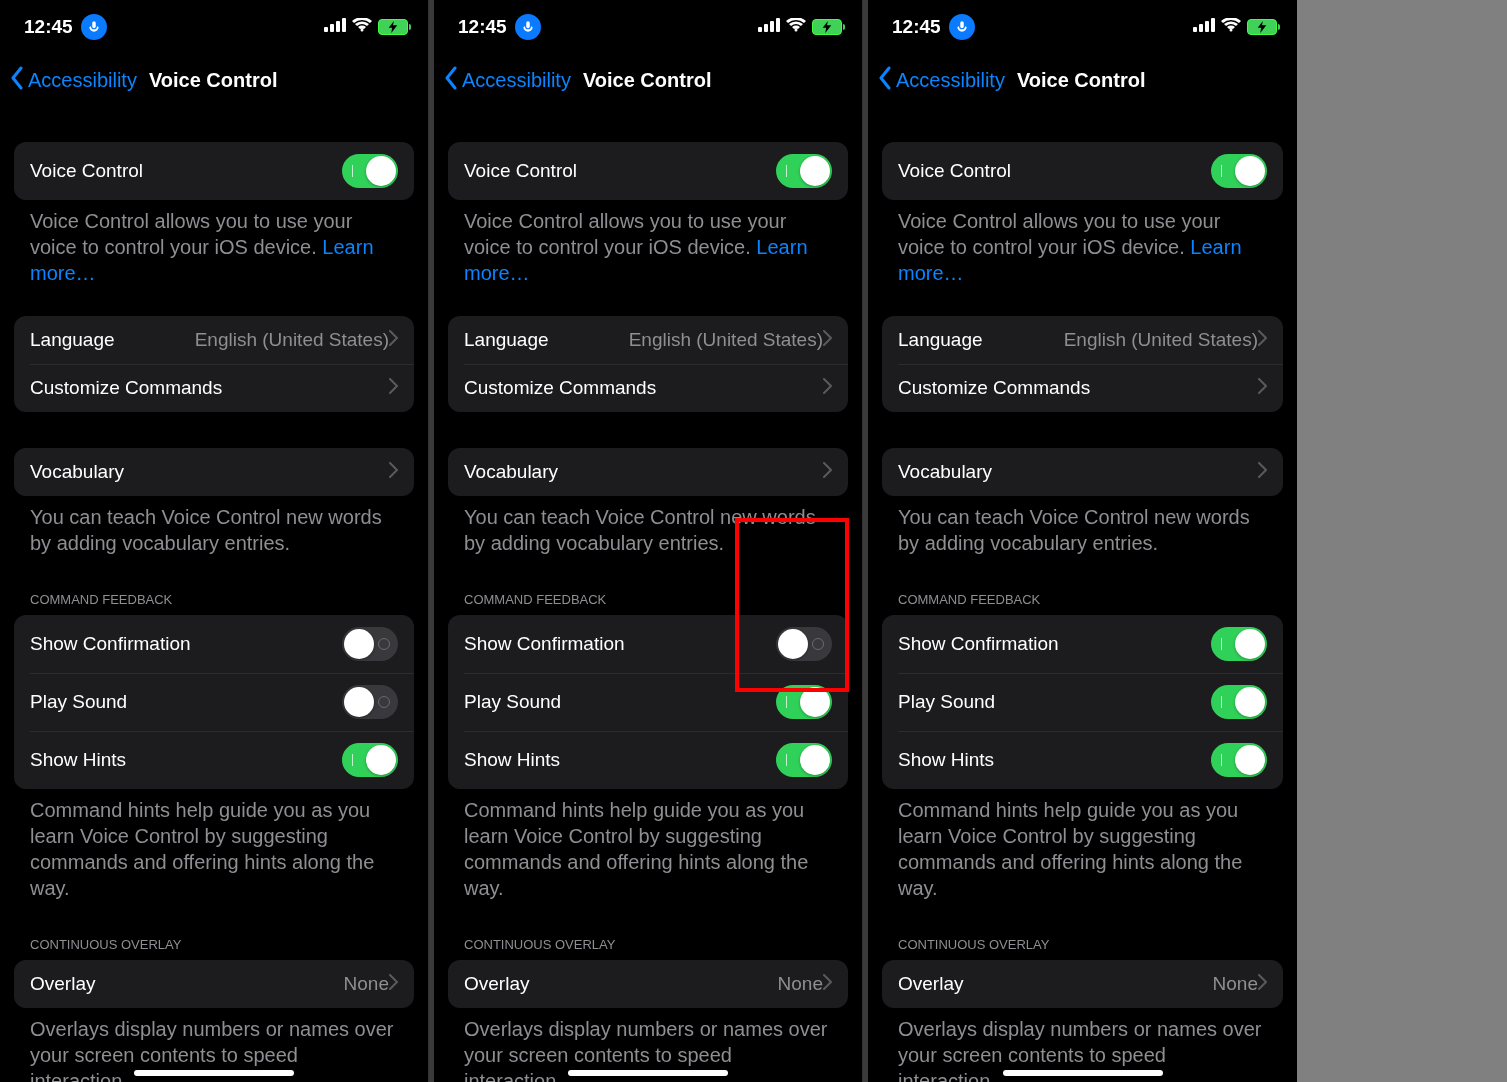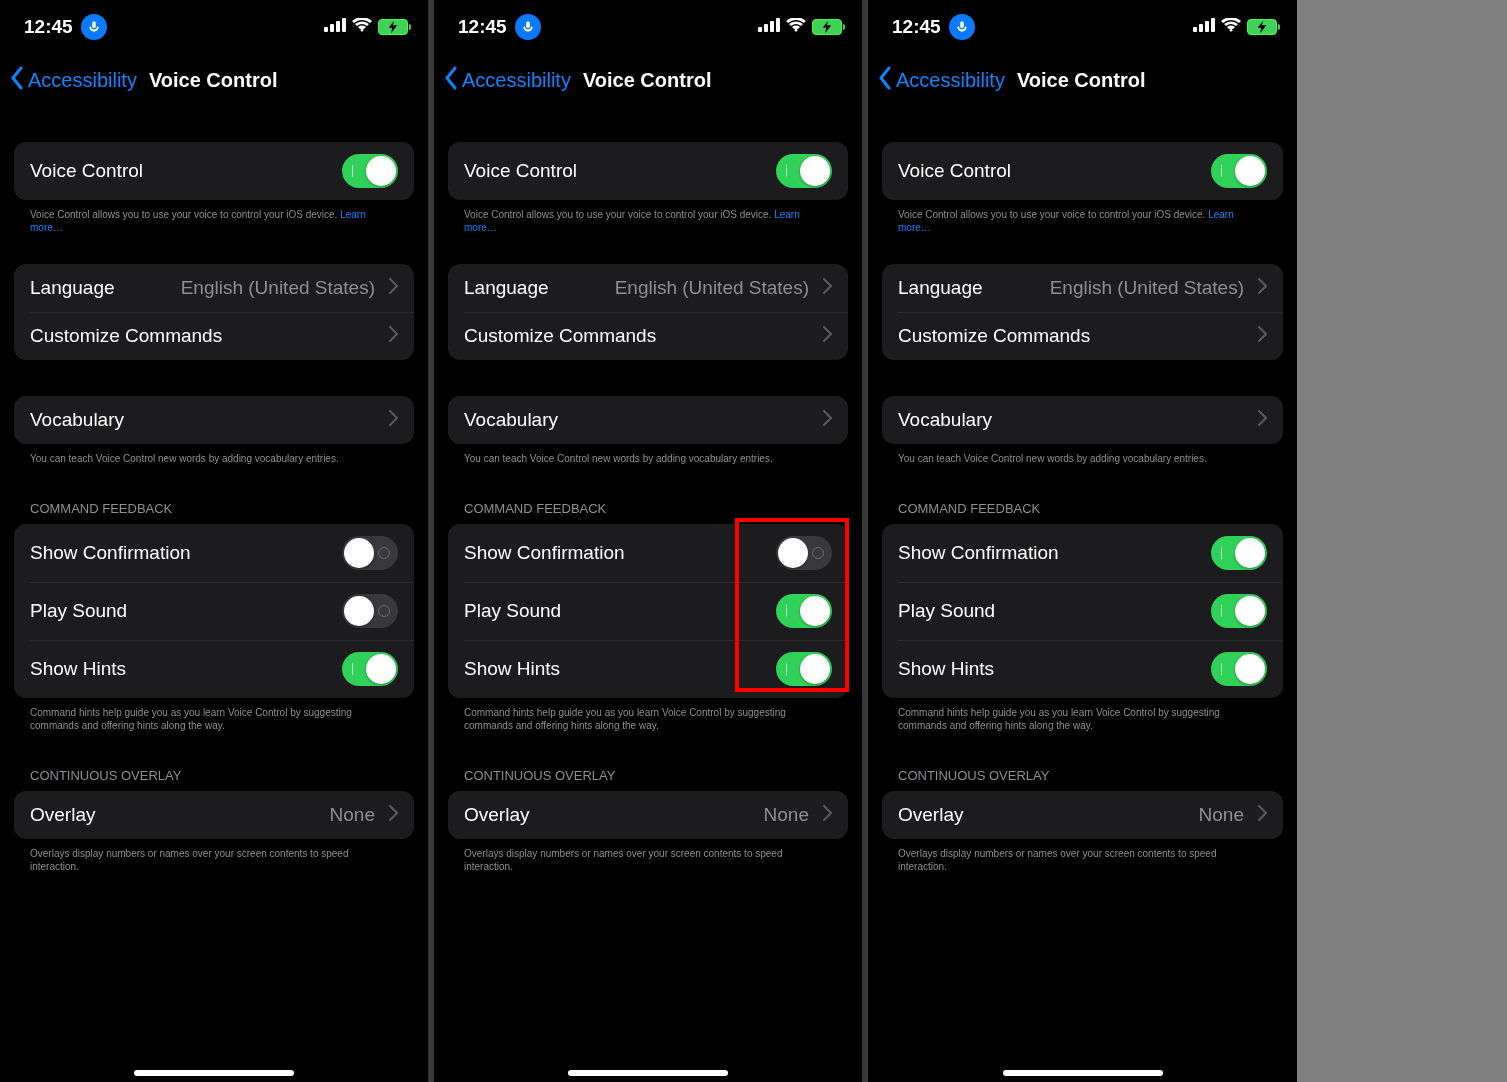--- a/index.html
+++ b/index.html
@@ -130,21 +130,21 @@
     height: 1px;
     background: #2c2c2e;
   }
   .row-label {
     color: #fff;
     font-size: 19px;
   }
   .row-right {
     display: flex;
     align-items: center;
-    gap: 14px;
+    gap: 0;
   }
   .row-value {
     color: #8e8e93;
     font-size: 19px;
   }
   .chevron svg { width: 9px; height: 16px; fill: #5a5a5e; }
   .toggle {
     width: 56px;
     height: 34px;
     border-radius: 17px;
@@ -178,21 +178,21 @@
     position: absolute;
     right: 8px;
     top: 11px;
     width: 10px;
     height: 10px;
     border: 1px solid #6a6a6e;
     border-radius: 50%;
   }
   .footer-text {
     color: #8e8e93;
-    font-size: 10px;
+    font-size: 20px;
     padding: 8px 16px 0 16px;
     line-height: 1.3;
   }
   .footer-text .link { color: #0a84ff; }
   .header-text {
     color: #8e8e93;
     font-size: 13px;
     padding: 0 16px 8px 16px;
     text-transform: uppercase;
   }

